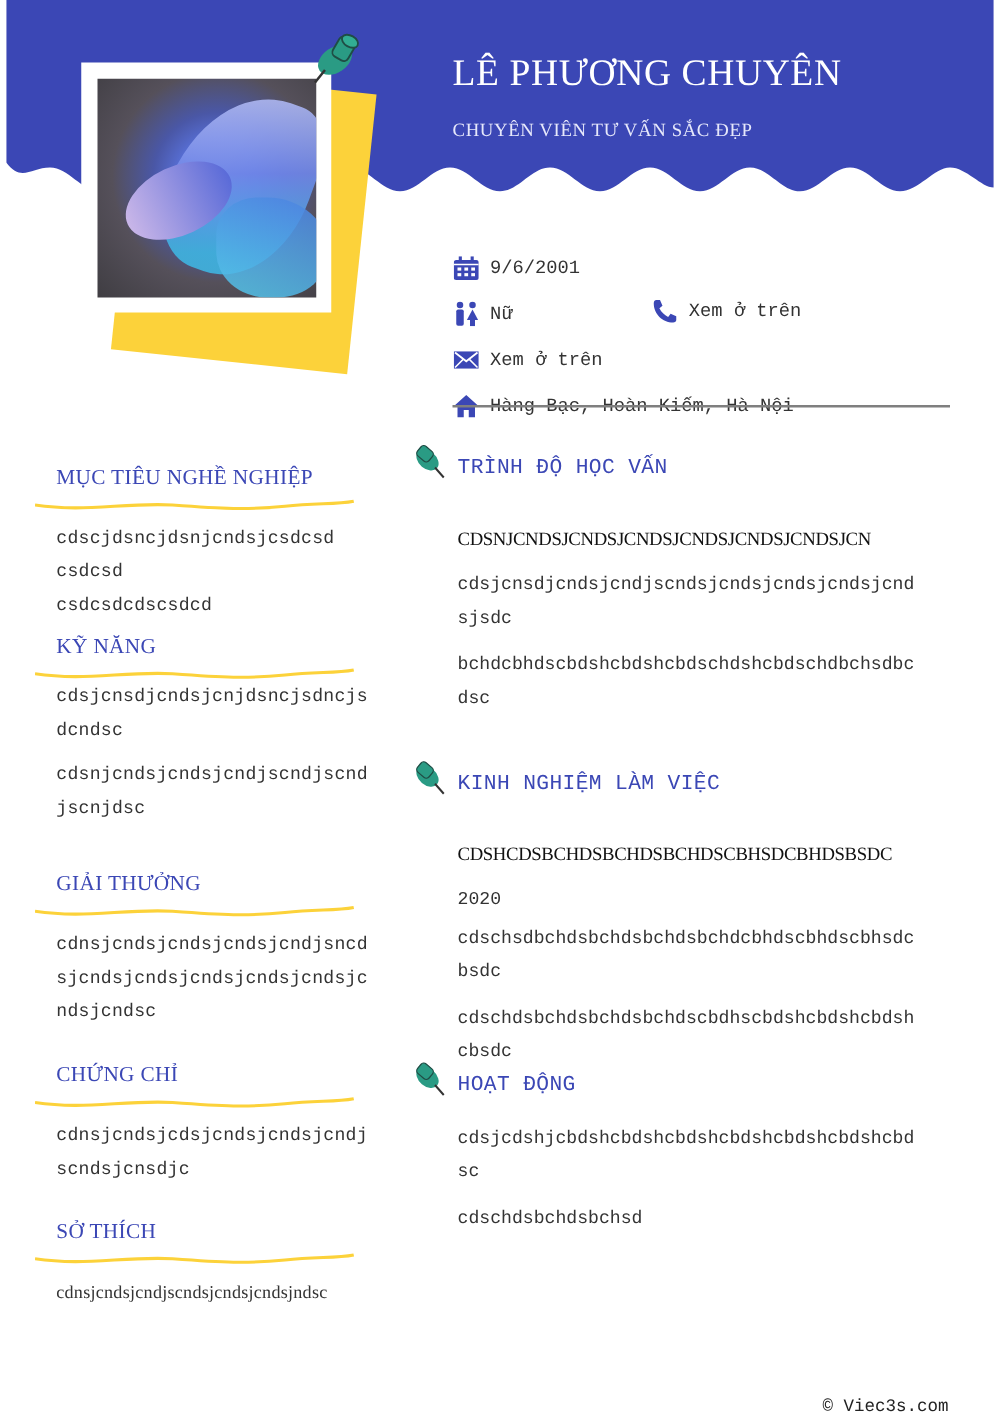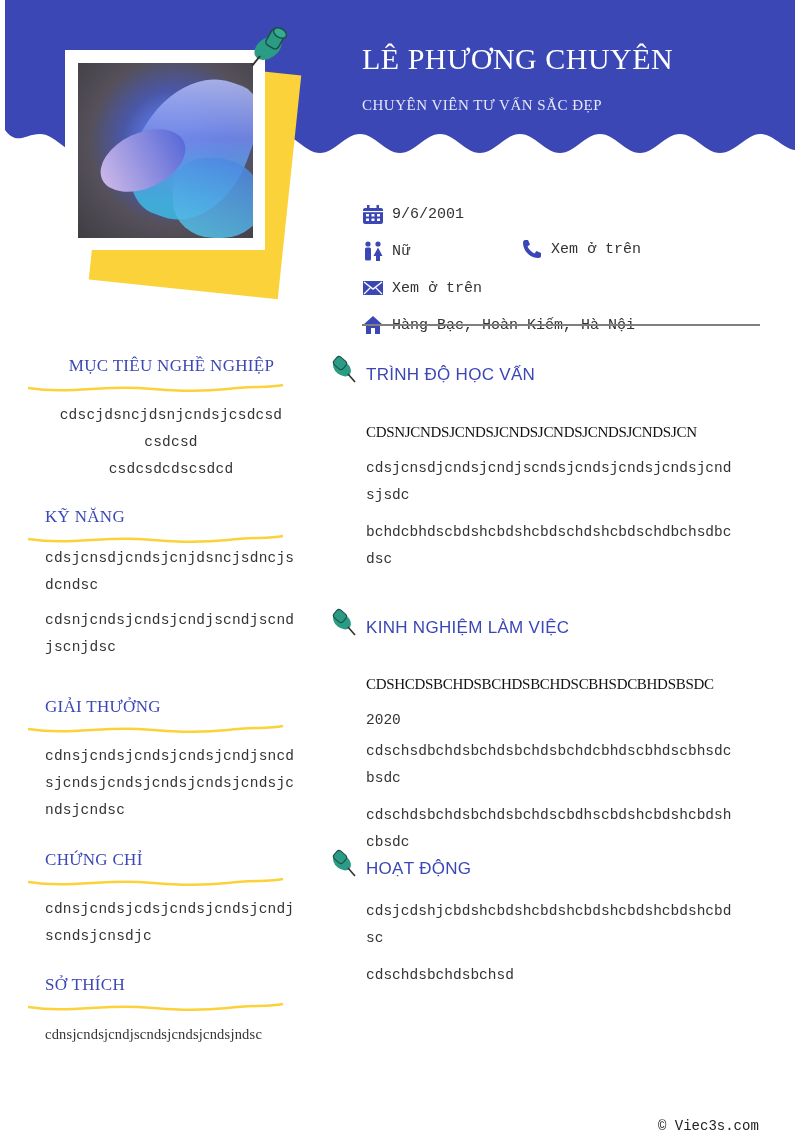--- a/index.html
+++ b/index.html
@@ -30,21 +30,21 @@
     .left { position: absolute; left: 28px; top: 350px; width: 270px; }
     .lsec { position: absolute; left: 0; width: 270px; }
     .lsec h3 { font-family: "Liberation Serif", serif; font-weight: normal; color: #3b47b5; font-size: 17px; margin-left: 17px; letter-spacing: 0.3px; }
     .lsec .wave { display: block; margin-top: 4px; }
     .lsec .txt { margin-left: 17px; font-family: "Liberation Mono", "DejaVu Sans Mono", monospace; font-size: 14.5px; line-height: 27px; color: #333; letter-spacing: 0.2px; word-break: break-all; width: 252px; }
     .lsec .para { margin-bottom: 8px; }
 
     .right { position: absolute; left: 330px; top: 350px; width: 430px; }
     .rsec { position: absolute; left: 0; width: 430px; }
     .rsec .pin { position: absolute; left: 0; top: 4px; width: 30px; height: 30px; }
-    .rsec h3 { position: absolute; left: 36px; top: 15px; font-family: Liberation Sans, sans-serif; font-weight: normal; color: #3b47b5; font-size: 17px; letter-spacing: 0.3px; white-space: nowrap; }
+    .rsec h3 { position: absolute; left: 36px; top: 15px; font-family: Liberation Mono, monospace; font-weight: normal; color: #3b47b5; font-size: 17px; letter-spacing: 0.3px; white-space: nowrap; }
     .rsec .items { position: absolute; left: 36px; width: 372px; }
     .rsec .heading-caps { font-family: "Liberation Serif", serif; font-size: 15px; color: #111; letter-spacing: -0.3px; margin-bottom: 14px; }
     .rsec .line { font-family: "Liberation Mono", "DejaVu Sans Mono", monospace; font-size: 14.5px; color: #333; line-height: 27px; margin-bottom: 10px; word-break: break-all; }
 
     .footer { position: absolute; left: 658px; top: 1118px; font-family: "Liberation Mono", "DejaVu Sans Mono", monospace; font-size: 14px; color: #222; }
   </style>
 </head>
 <body>
 
 <div class="banner">
@@ -129,21 +129,21 @@
       <svg width="20" height="18" viewBox="0 0 20 18">
           <path d="M10,0 L20,9 L17,9 L17,18 L12,18 L12,12 L8,12 L8,18 L3,18 L3,9 L0,9 Z" fill="#3b47b5"></path>
         </svg>
     </span>
     <span>Hàng Bạc, Hoàn Kiếm, Hà Nội</span>
   </div>
   <div class="info-divider"></div>
 </div>
 
 <div class="left">
-  <div class="lsec" style="top:6px;text-align:center;">
+  <div class="lsec" style="top:22px;">
     <h3>MỤC TIÊU NGHỀ NGHIỆP</h3>
     <svg class="wave" width="256" height="14" viewBox="0 0 256 14">
         <path d="M0,8 C40,14 70,6 110,8 C150,11 170,12 200,9 C225,6 240,8 255,5" stroke="#fcd23a" stroke-width="2.5" fill="none"></path>
       </svg>
     <div class="txt" style="margin-top:8px;white-space:pre-line;">cdscjdsncjdsnjcndsjcsdcsd
 csdcsd
 csdcsdcdscsdcd</div>
   </div>
 
   <div class="lsec" style="top:157px;">

